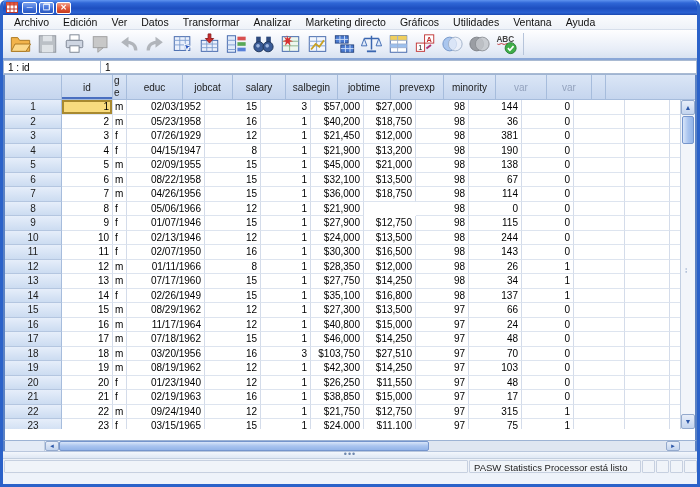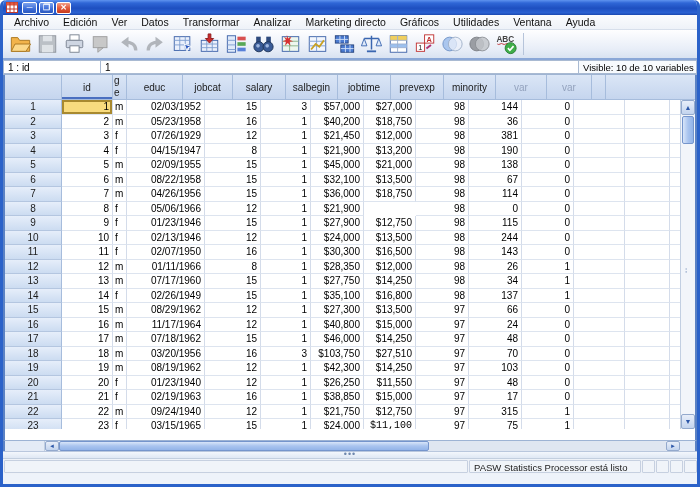--- a/index.html
+++ b/index.html
@@ -255,21 +255,20 @@
           <circle cx="16.5" cy="16.5" r="6" fill="#3fae49" stroke="#2a7d33"></circle>
           <path d="M13.5 16.5l2.2 2.3 4-4.5" stroke="#fff" stroke-width="1.8" fill="none"></path>
         </svg>
       </div>
       <div class="tb-sep"></div>
     </div>
 
   <div class="cellref">
     <div class="cr-box cr-name">1 : id</div>
     <div class="cr-box cr-value">1</div>
-    <div class="cr-box cr-visible">Visible: 10 de 10 variables</div>
   </div>
 
   <div class="gridwrap">
     <div class="ghead" id="ghead">
         <div class="hcell corner" style="width: 57px; flex: 0 0 auto;"></div>
         <div class="hcell selcol" style="width: 51px; flex: 0 0 auto;">id</div>
         <div class="hcell gender-h" style="width: 14px; flex: 0 0 auto;">gender</div>
         <div class="hcell" style="width: 56px; flex: 0 0 auto;">educ</div>
         <div class="hcell" style="width: 50px; flex: 0 0 auto;">jobcat</div>
         <div class="hcell" style="width: 53px; flex: 0 0 auto;">salary</div>
@@ -409,21 +408,21 @@
             <div class="dcell num" style="width: 53px;">0</div>
             <div class="dcell num" style="width: 52px;">0</div>
             <div class="dcell num" style="width: 51px;"></div>
             <div class="dcell num" style="width: 45px;"></div>
             <div class="dcell num" style="width: 14px;"></div>
           </div>
           <div class="grow">
             <div class="rhead" style="width: 57px;">9</div>
             <div class="dcell num" style="width: 51px;">9</div>
             <div class="dcell txt" style="width: 14px;">f</div>
-            <div class="dcell num" style="width: 78px;">01/23/1946</div>
+            <div class="dcell num" style="width: 78px;">01/07/1946</div>
             <div class="dcell num" style="width: 56px;">15</div>
             <div class="dcell num" style="width: 50px;">1</div>
             <div class="dcell num" style="width: 53px;">$27,900</div>
             <div class="dcell num" style="width: 52px;">$12,750</div>
             <div class="dcell num" style="width: 53px;">98</div>
             <div class="dcell num" style="width: 53px;">115</div>
             <div class="dcell num" style="width: 52px;">0</div>
             <div class="dcell num" style="width: 51px;"></div>
             <div class="dcell num" style="width: 45px;"></div>
             <div class="dcell num" style="width: 14px;"></div>
@@ -637,21 +636,21 @@
             <div class="dcell num" style="width: 14px;"></div>
           </div>
           <div class="grow">
             <div class="rhead" style="width: 57px;">23</div>
             <div class="dcell num" style="width: 51px;">23</div>
             <div class="dcell txt" style="width: 14px;">f</div>
             <div class="dcell num" style="width: 78px;">03/15/1965</div>
             <div class="dcell num" style="width: 56px;">15</div>
             <div class="dcell num" style="width: 50px;">1</div>
             <div class="dcell num" style="width: 53px;">$24,000</div>
-            <div class="dcell num" style="width: 52px; font-family: Liberation Mono, monospace;">$11,100</div>
+            <div class="dcell num" style="width: 52px;">$11,100</div>
             <div class="dcell num" style="width: 53px;">97</div>
             <div class="dcell num" style="width: 53px;">75</div>
             <div class="dcell num" style="width: 52px;">1</div>
             <div class="dcell num" style="width: 51px;"></div>
             <div class="dcell num" style="width: 45px;"></div>
             <div class="dcell num" style="width: 14px;"></div>
           </div>
         </div>
       <div class="vscroll">
         <div class="sbtn">▲</div>

